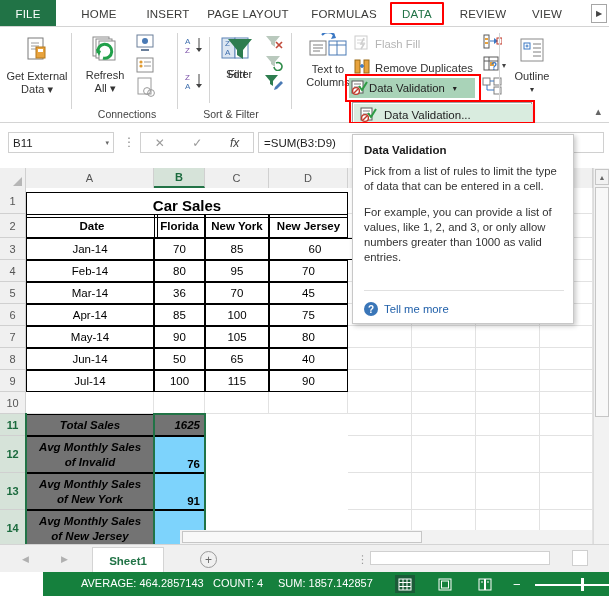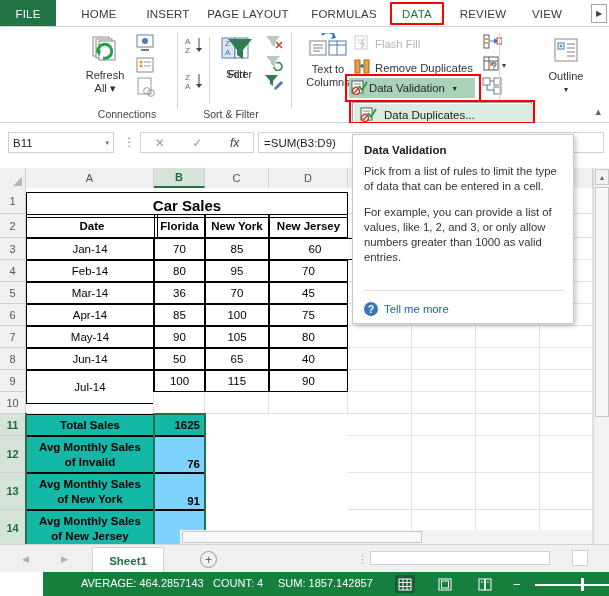--- a/index.html
+++ b/index.html
@@ -199,21 +199,21 @@
     font-size: 11.5px; color: #000;
     border-right: 1px solid #e2e2e2; border-bottom: 1px solid #e2e2e2;
     overflow: hidden; white-space: nowrap;
   }
   .gcell.bordered {
     border: 1px solid #000;
   }
   .gcell.ctr { justify-content: center; }
   .gcell.rgt { justify-content: flex-end; padding-right: 4px; }
   .gcell.bold { font-weight: bold; }
-  .gcell.pink { background: #14b8a6; }
+  .gcell.pink { background: #737373; font-style: italic; }
   .gcell.dark { background: #7dd3fc; }
   .gcell.title { font-weight: bold; font-size: 15px; }
   .gcell.two { flex-direction: column; justify-content: center; line-height: 15px; }
   .gcell.two span { width: 100%; text-align: center; }
 
   .sel-outline {
     position: absolute; border: 2px solid #217346; pointer-events: none;
   }
 
   
@@ -310,20 +310,37 @@
     <div class="tab" style="left:524px;width:46px;">VIEW</div>
     <div class="tab-redbox" style="left:390px;top:2px;width:54px;height:23px;"></div>
     <div class="overflow-arrow">
       <span>▶</span>
     </div>
     <div class="tabbar-underline"></div>
   </div>
 
   <div class="ribbon">
 
+    <div class="rgroup" style="left:0;width:72px;">
+      <div class="bigbtn" style="left:6px;top:8px;width:62px;">
+        <span class="ico">
+          <svg width="30" height="30" viewBox="0 0 30 30">
+            <rect x="6" y="3" width="15" height="21" fill="#fff" stroke="#7b7b7b"></rect>
+            <line x1="9" y1="8" x2="17" y2="8" stroke="#9c9c9c"></line>
+            <line x1="9" y1="11" x2="17" y2="11" stroke="#9c9c9c"></line>
+            <line x1="9" y1="14" x2="15" y2="14" stroke="#9c9c9c"></line>
+            <rect x="14" y="12" width="9" height="11" fill="#e8a33d" stroke="#b5781c"></rect>
+            <rect x="16" y="14" width="5" height="3" fill="#fff"></rect>
+          </svg>
+        </span>
+        <span style="margin-top:2px">Get External</span>
+        <span><span>Data</span> <span>▾</span></span>
+      </div>
+      <div class="rgroup-sep" style="left:71px;"></div>
+    </div>
 
     <div class="rgroup" style="left:76px;width:102px;">
       <div class="bigbtn" style="left:2px;top:8px;width:54px;">
         <span class="ico">
           <svg width="32" height="30" viewBox="0 0 32 30">
             <rect x="4" y="2" width="16" height="19" fill="#fff" stroke="#8a8a8a"></rect>
             <rect x="7" y="4" width="16" height="19" fill="#fff" stroke="#8a8a8a"></rect>
             <rect x="10" y="6" width="16" height="19" fill="#fff" stroke="#8a8a8a"></rect>
             <path d="M9 18 a7 7 0 1 1 5 5" fill="none" stroke="#21a04a" stroke-width="3"></path>
             <path d="M7 14 l5 2 -2 5 z" fill="#21a04a"></path>
@@ -509,21 +526,21 @@
           <rect x="12" y="1" width="7" height="7" fill="#fff" stroke="#7e7e7e"></rect>
           <rect x="12" y="10" width="7" height="7" fill="#fff" stroke="#7e7e7e"></rect>
           <line x1="8" y1="4" x2="12" y2="4" stroke="#3b78c4"></line>
           <line x1="5" y1="8" x2="5" y2="13" stroke="#3b78c4"></line>
           <line x1="5" y1="13" x2="12" y2="13" stroke="#3b78c4"></line>
         </svg>
       </div>
       <div class="rgroup-sep" style="left:197px;"></div>
     </div>
 
-    <div class="rgroup" style="left:532px;width:70px;">
+    <div class="rgroup" style="left:498px;width:70px;">
       <div class="bigbtn" style="left:8px;top:10px;width:52px;">
         <span class="ico">
           <svg width="32" height="28" viewBox="0 0 32 28">
             <rect x="5" y="2" width="22" height="22" fill="#fff" stroke="#8a8a8a"></rect>
             <rect x="8" y="6" width="6" height="6" fill="none" stroke="#3b78c4"></rect>
             <line x1="9.5" y1="9" x2="12.5" y2="9" stroke="#3b78c4"></line>
             <line x1="11" y1="7.5" x2="11" y2="10.5" stroke="#3b78c4"></line>
             <line x1="17" y1="7" x2="25" y2="7" stroke="#7e7e7e"></line>
             <line x1="17" y1="11" x2="25" y2="11" stroke="#7e7e7e"></line>
             <line x1="17" y1="15" x2="25" y2="15" stroke="#7e7e7e"></line>
@@ -545,21 +562,21 @@
       <span style="position:absolute;left:6px;top:3px;">
         <svg width="17" height="16" viewBox="0 0 17 16">
           <rect x="1" y="1" width="11" height="12" fill="#fff" stroke="#5a5a5a"></rect>
           <line x1="3" y1="4" x2="10" y2="4" stroke="#7e7e7e"></line>
           <line x1="3" y1="7" x2="10" y2="7" stroke="#7e7e7e"></line>
           <path d="M8 6 l3 4 5 -8" fill="none" stroke="#2e9b45" stroke-width="2"></path>
           <circle cx="5" cy="11" r="3.4" fill="#fff" stroke="#c0392b" stroke-width="1.4"></circle>
           <line x1="3" y1="13" x2="7" y2="9" stroke="#c0392b" stroke-width="1.4"></line>
         </svg>
       </span>
-      <span>Data Duplicates...</span>
+      <span>Data Validation...</span>
     </div>
     <div class="dv-menu-item second">
       <span style="position:absolute;left:6px;top:3px;">
         <svg width="17" height="16" viewBox="0 0 17 16">
           <rect x="1" y="2" width="13" height="11" fill="#fff" stroke="#7e7e7e"></rect>
           <line x1="1" y1="6" x2="14" y2="6" stroke="#7e7e7e"></line>
           <line x1="6" y1="2" x2="6" y2="13" stroke="#7e7e7e"></line>
           <ellipse cx="9" cy="9" rx="5" ry="3.6" fill="none" stroke="#c0392b"></ellipse>
         </svg>
       </span>
@@ -700,21 +717,21 @@
     <div class="gcell bordered ctr" style="left:26px;top:158px;width:128px;height:22px;">May-14</div>
     <div class="gcell bordered ctr" style="left:154px;top:158px;width:51px;height:22px;">90</div>
     <div class="gcell bordered ctr" style="left:205px;top:158px;width:64px;height:22px;">105</div>
     <div class="gcell bordered ctr" style="left:269px;top:158px;width:79px;height:22px;">80</div>
 
     <div class="gcell bordered ctr" style="left:26px;top:180px;width:128px;height:22px;">Jun-14</div>
     <div class="gcell bordered ctr" style="left:154px;top:180px;width:51px;height:22px;">50</div>
     <div class="gcell bordered ctr" style="left:205px;top:180px;width:64px;height:22px;">65</div>
     <div class="gcell bordered ctr" style="left:269px;top:180px;width:79px;height:22px;">40</div>
 
-    <div class="gcell bordered ctr" style="left:26px;top:202px;width:128px;height:34px;">Jul-14</div>
+    <div class="gcell bordered ctr" style="left:26px;top:202px;width:128px;height:22px;">Jul-14</div>
     <div class="gcell bordered ctr" style="left:154px;top:202px;width:51px;height:22px;">100</div>
     <div class="gcell bordered ctr" style="left:205px;top:202px;width:64px;height:22px;">115</div>
     <div class="gcell bordered ctr" style="left:269px;top:202px;width:79px;height:22px;">90</div>
 
     <div class="gcell" style="left:26px;top:224px;width:128px;height:22px;"></div>
     <div class="gcell" style="left:154px;top:224px;width:51px;height:22px;"></div>
     <div class="gcell" style="left:205px;top:224px;width:64px;height:22px;"></div>
     <div class="gcell" style="left:269px;top:224px;width:79px;height:22px;"></div>
 
     <div class="gcell bordered ctr bold pink" style="left:26px;top:246px;width:128px;height:22px;">Total Sales</div>

